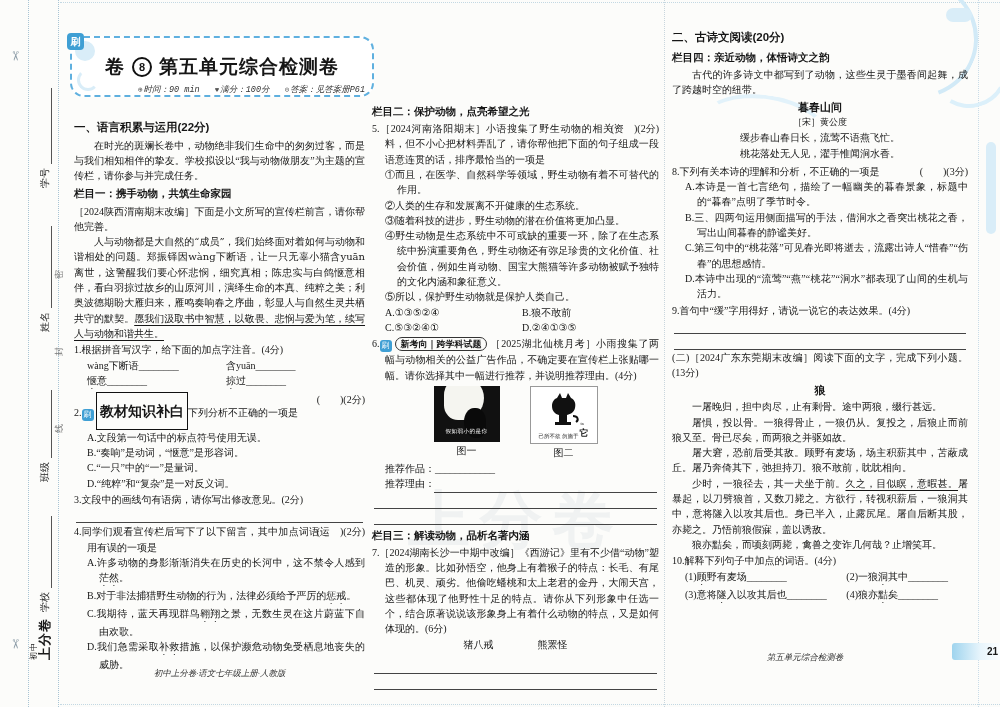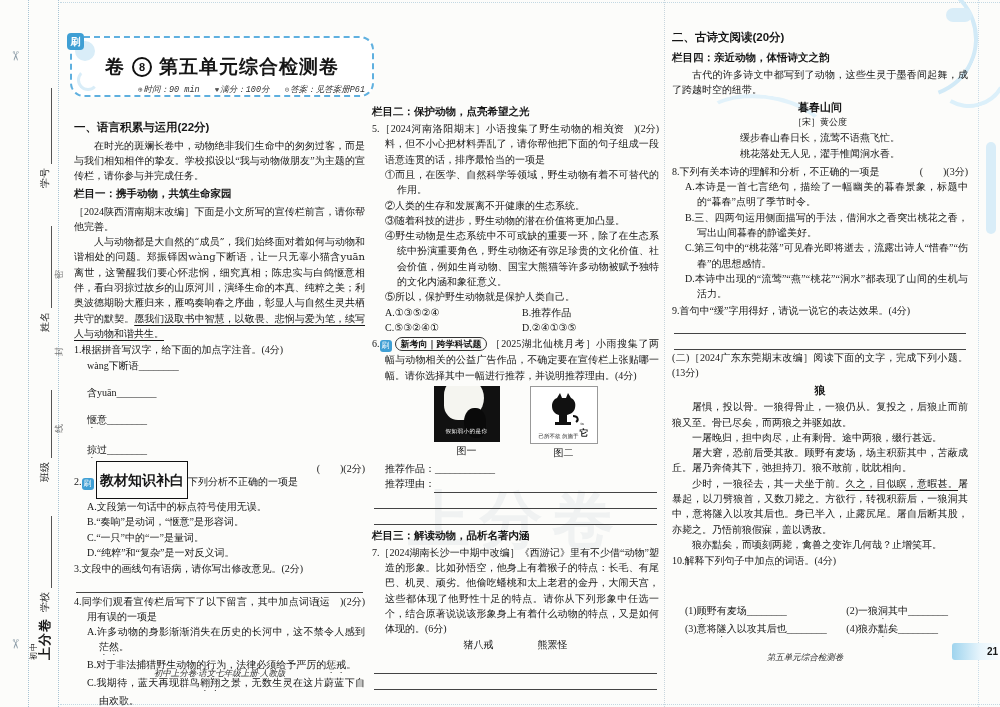--- a/index.html
+++ b/index.html
@@ -48,21 +48,21 @@
   .sec{font-size:11.5px;margin-bottom:1px;}
   .bar-title{text-align:left;font-size:10.5px;margin:2px 0;}
   p{margin:0;}
   .ind{text-indent:2em;}
   .kai{font-family:"DejaVu Serif",serif;}
   .q{padding-left:13px;text-indent:-13px;margin-top:1px;}
   .opt{padding-left:25px;text-indent:-12px;}
   .paren{float:right;}
   .u{text-decoration:underline;text-underline-offset:3px;}
   .em{-webkit-text-emphasis:filled dot;-webkit-text-emphasis-position:under;text-emphasis:filled dot;text-emphasis-position:under right;}
-  .two-col{display:grid;grid-template-columns:1fr;padding-left:13px;gap:12px;}
+  .two-col{display:grid;grid-template-columns:1fr 1fr;padding-left:13px;}
   .ansline{border-bottom:1px solid #444;height:15px;margin:0 2px;}
   .badge-ic{display:inline-block;width:12px;height:12px;background:#3f9fd4;border-radius:3px;color:#fff;font-size:8px;line-height:12px;text-align:center;font-family:"Liberation Sans",sans-serif;text-indent:0;vertical-align:-1px;}
   .badge-solid{display:inline-block;border:1.5px solid #111;padding:12px 3px;font-family:Liberation Sans, sans-serif;font-weight:bold;font-size:14px;text-indent:0;line-height:12px;vertical-align:0;}
   .badge-round{display:inline-block;border:1px solid #333;border-radius:8px;padding:0 5px;font-family:"Liberation Sans",sans-serif;font-weight:bold;font-size:9px;text-indent:0;line-height:12px;vertical-align:0;}
   .center{text-align:center;}
   .poem-t{font-size:11px;margin-top:2px;}
   .poem-a{font-size:9px;color:#222;}
   .poem-l{font-family:"DejaVu Serif",serif;line-height:1.65;}
 
   
@@ -75,21 +75,21 @@
   .fig1 .cap{position:absolute;left:0;right:0;bottom:6px;color:#fff;font-size:5.5px;letter-spacing:0.5px;}
   .fig2{background:#fff;border:1px solid #999;}
   .fig2 svg{position:absolute;left:16px;top:5px;}
   .fig2 .cap{position:absolute;left:2px;right:2px;bottom:2px;font-size:5.5px;display:flex;align-items:flex-end;justify-content:center;gap:1px;}
   .fig2 .bigchar{font-size:9px;font-weight:bold;position:relative;}
   .fig2 .py{position:absolute;top:-6px;left:1px;font-size:4.5px;font-weight:normal;}
   .figcap{font-size:10px;margin-top:1px;}
 
   .choices2{display:grid;grid-template-columns:1fr 1fr;padding-left:13px;}
   .choices-c{display:flex;justify-content:center;gap:44px;font-family:"DejaVu Serif",serif;}
-  .grid1022{display:grid;grid-template-columns:57% 43%;padding-left:13px;margin-top:34px;}
+  .grid1022{display:grid;grid-template-columns:57% 43%;padding-left:13px;}
 
   
   .foot{position:absolute;text-align:center;font-size:8.5px;font-style:italic;color:#333;z-index:2;}
   .pagetab{position:absolute;left:952px;top:643px;width:46px;height:17px;background:linear-gradient(90deg,#9fd4ee,#e8f5fc 55%,#ffffff);border-radius:3px;display:flex;align-items:center;justify-content:flex-end;padding-right:6px;font-family:"Liberation Sans",sans-serif;font-weight:bold;font-size:10px;color:#1a1a1a;z-index:2;}
 </style>
 </head>
 <body>
 
 <div id="canvas">
 
@@ -187,21 +187,21 @@
   <div class="col" id="col2">
     <p class="hd bar-title">栏目二：保护动物，点亮希望之光</p>
     <p class="q"><span class="paren">(　　)(2分)</span><span>5.［2024河南洛阳期末］小语搜集了野生动物的相关资料，但不小心把材料弄乱了，请你帮他把下面的句子组成一段语意连贯的话，排序最恰当的一项是</span></p>
     <p class="opt">①而且，在医学、自然科学等领域，野生动物有着不可替代的作用。</p>
     <p class="opt">②人类的生存和发展离不开健康的生态系统。</p>
     <p class="opt">③随着科技的进步，野生动物的潜在价值将更加凸显。</p>
     <p class="opt">④野生动物是生态系统中不可或缺的重要一环，除了在生态系统中扮演重要角色，野生动物还有弥足珍贵的文化价值、社会价值，例如生肖动物、国宝大熊猫等许多动物被赋予独特的文化内涵和象征意义。</p>
     <p class="opt">⑤所以，保护野生动物就是保护人类自己。</p>
     <div class="choices2">
       <span>A.①③⑤②④</span>
-      <span>B.推荐作品</span>
+      <span>B.狼不敢前</span>
       <span>C.⑤③②④①</span>
       <span>D.②④①③⑤</span>
     </div>
     <p class="q"><span>6.</span><span class="badge-ic">刷</span> <span class="badge-round">新考向｜跨学科试题</span> <span>［2025湖北仙桃月考］小雨搜集了两幅与动物相关的公益广告作品，不确定要在宣传栏上张贴哪一幅。请你选择其中一幅进行推荐，并说明推荐理由。(4分)</span></p>
     <div class="figs">
       <div class="figwrap">
         <div class="fig fig1">
           <div class="blob"></div>
           <div class="blob2"></div>
           <div class="cap">假如弱小的是你</div>
@@ -248,22 +248,22 @@
     <p class="q"><span class="paren">(　　)(3分)</span><span>8.下列有关本诗的理解和分析，不正确的一项是</span></p>
     <p class="opt">A.本诗是一首七言绝句，描绘了一幅幽美的暮春景象，标题中的“暮春”点明了季节时令。</p>
     <p class="opt">B.三、四两句运用侧面描写的手法，借涧水之香突出桃花之香，写出山间暮春的静谧美好。</p>
     <p class="opt">C.第三句中的“桃花落”可见春光即将逝去，流露出诗人“惜春”“伤春”的思想感情。</p>
     <p class="opt">D.本诗中出现的“流莺”“燕”“桃花”“涧水”都表现了山间的生机与活力。</p>
     <p class="q">9.首句中“缓”字用得好，请说一说它的表达效果。(4分)</p>
     <div class="ansline"></div>
     <div class="ansline"></div>
     <p>(二)［2024广东东莞期末改编］阅读下面的文字，完成下列小题。(13分)</p>
     <p class="hd center poem-t">狼</p>
+    <p class="ind kai"><span>一屠晚归，担中肉尽，止有剩骨。途中两狼，缀行甚远。</span></p>
     <p class="ind kai"><span>屠惧，投以骨。一狼得骨止，一狼仍从。复投之，后狼止而前狼又至。骨已尽矣，而两狼之并驱如故。</span></p>
-    <p class="ind kai"><span>一屠晚归，担中肉尽，止有剩骨。途中两狼，缀行甚远。</span></p>
     <p class="ind kai"><span>屠大窘，恐前后受其敌。顾野有麦场，场主积薪其中，苫蔽成丘。屠乃奔倚其下，弛担持刀。狼不敢前，眈眈相向。</span></p>
     <p class="ind kai"><span>少时，一狼径去，其一犬坐于前。</span><span class="u">久之，目似瞑，意暇甚。</span><span>屠暴起，以刀劈狼首，又数刀毙之。方欲行，转视积薪后，一狼洞其中，意将隧入以攻其后也。身已半入，止露尻尾。屠自后断其股，亦毙之。乃悟前狼假寐，盖以诱敌。</span></p>
     <p class="ind kai"><span>狼亦黠矣，而顷刻两毙，禽兽之变诈几何哉？止增笑耳。</span></p>
     <p class="q">10.解释下列句子中加点的词语。(4分)</p>
     <div class="grid1022">
       <span><span>(1)</span><span class="em">顾</span><span>野有麦场________</span></span>
       <span><span>(2)一狼</span><span class="em">洞</span><span>其中________</span></span>
       <span><span>(3)意将</span><span class="em">隧</span><span>入以攻其后也________</span></span>
       <span><span>(4)狼亦</span><span class="em">黠</span><span>矣________</span></span>
     </div>

